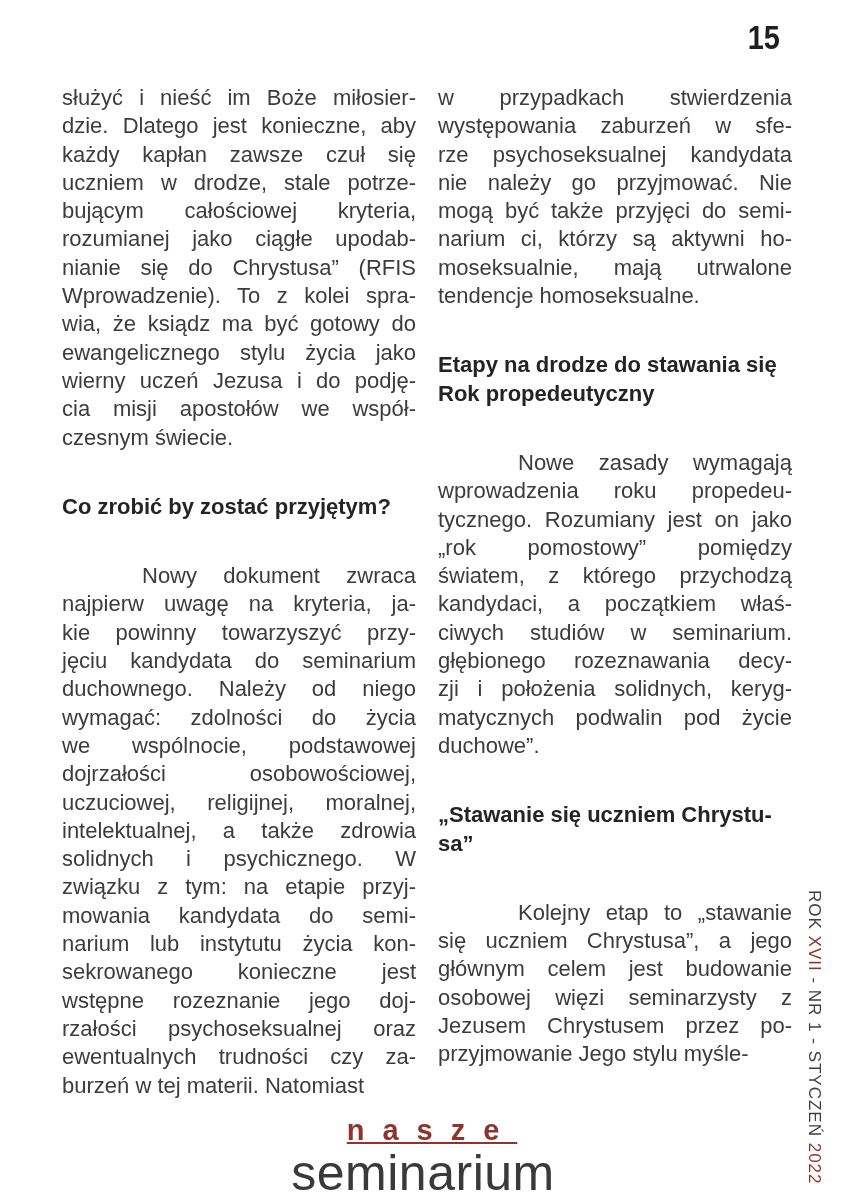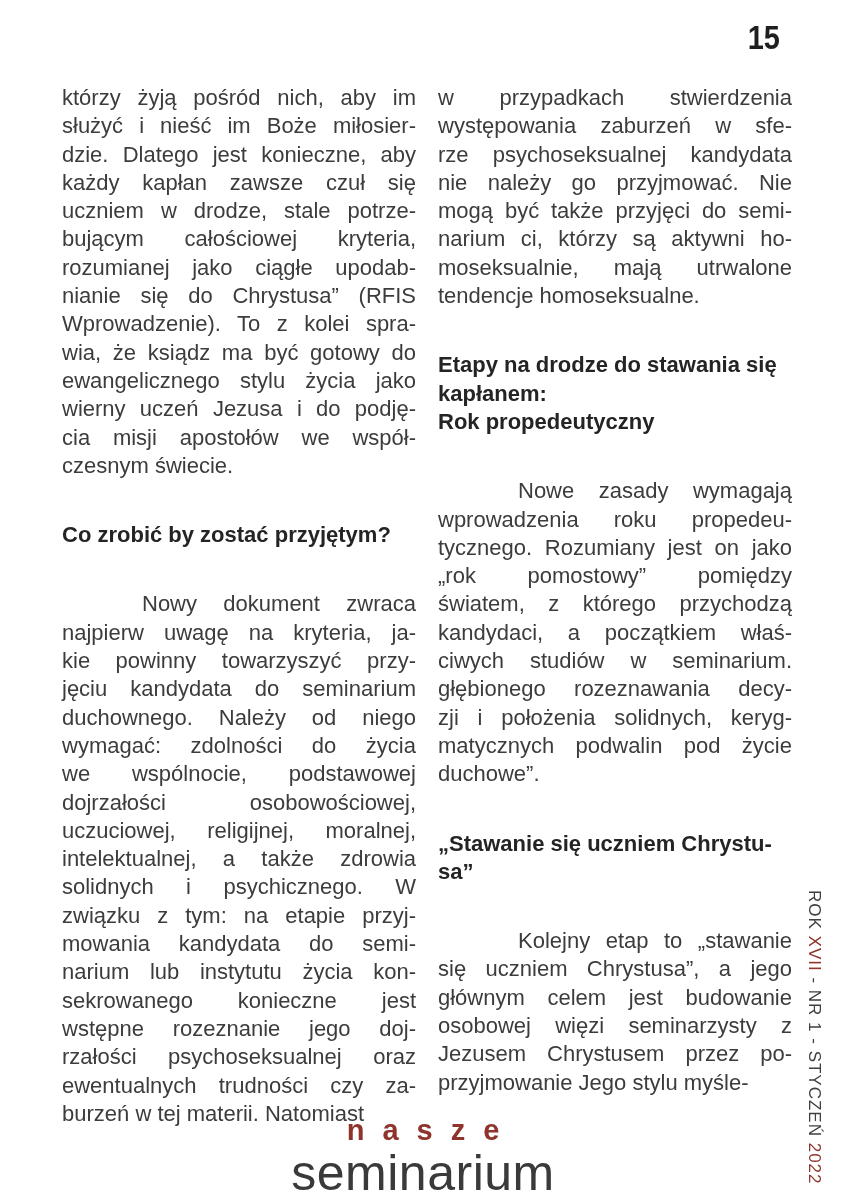--- a/index.html
+++ b/index.html
@@ -62,41 +62,41 @@
     top:1116px;
     text-align:center;
   }
   .logo-top {
     color:#8e342c;
     font-size:29px;
     font-weight:600;
     letter-spacing:18px;
     padding-left:18px; 
     line-height:1;
+    text-decoration:underline;
   }
   .logo-bottom {
     color:#3a3a3a;
     font-size:50px;
     font-weight:500;
     letter-spacing:0.5px;
     line-height:1;
     margin-top:3px;
   }
 </style>
 </head>
 <body>
 
 <div class="page">
 
   <div class="page-number">15</div>
 
   <div class="content">
     <div class="column">
         <div class="block para">
-          <div class="line">którzy żyją pośród nich, aby im</div>
           <div class="line">służyć i nieść im Boże miłosier-</div>
           <div class="line">dzie. Dlatego jest konieczne, aby</div>
           <div class="line">każdy kapłan zawsze czuł się</div>
           <div class="line">uczniem w drodze, stale potrze-</div>
           <div class="line">bującym całościowej kryteria,</div>
           <div class="line">rozumianej jako ciągłe upodab-</div>
           <div class="line">nianie się do Chrystusa” (RFIS</div>
           <div class="line">Wprowadzenie). To z kolei spra-</div>
           <div class="line">wia, że ksiądz ma być gotowy do</div>
           <div class="line">ewangelicznego stylu życia jako</div>
@@ -135,21 +135,20 @@
           <div class="line">występowania zaburzeń w sfe-</div>
           <div class="line">rze psychoseksualnej kandydata</div>
           <div class="line">nie należy go przyjmować. Nie</div>
           <div class="line">mogą być także przyjęci do semi-</div>
           <div class="line">narium ci, którzy są aktywni ho-</div>
           <div class="line">moseksualnie, mają utrwalone</div>
           <div class="line last">tendencje homoseksualne.</div>
         </div>
         <div class="block heading">
           <div class="line">Etapy na drodze do stawania się</div>
-          <div class="line">kapłanem:</div>
           <div class="line last">Rok propedeutyczny</div>
         </div>
         <div class="block para">
           <div class="line"><span class="indent"></span>Nowe zasady wymagają</div>
           <div class="line">wprowadzenia roku propedeu-</div>
           <div class="line">tycznego. Rozumiany jest on jako</div>
           <div class="line">„rok pomostowy” pomiędzy</div>
           <div class="line">światem, z którego przychodzą</div>
           <div class="line">kandydaci, a początkiem właś-</div>
           <div class="line">ciwych studiów w seminarium.</div>

